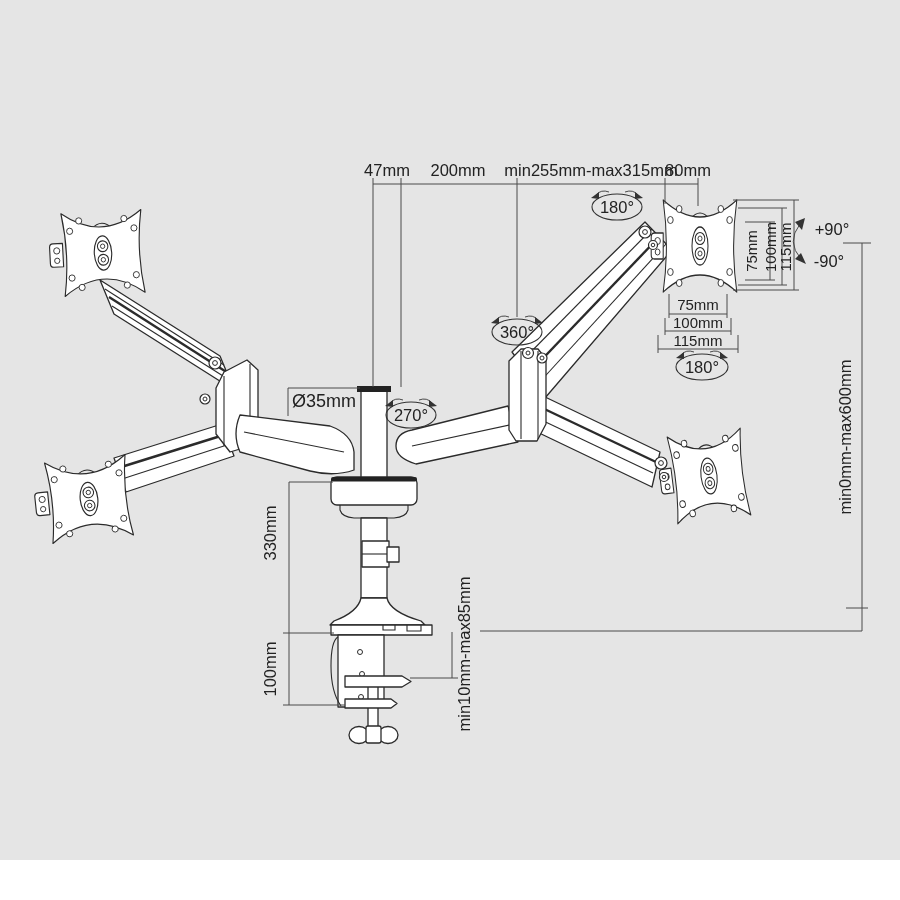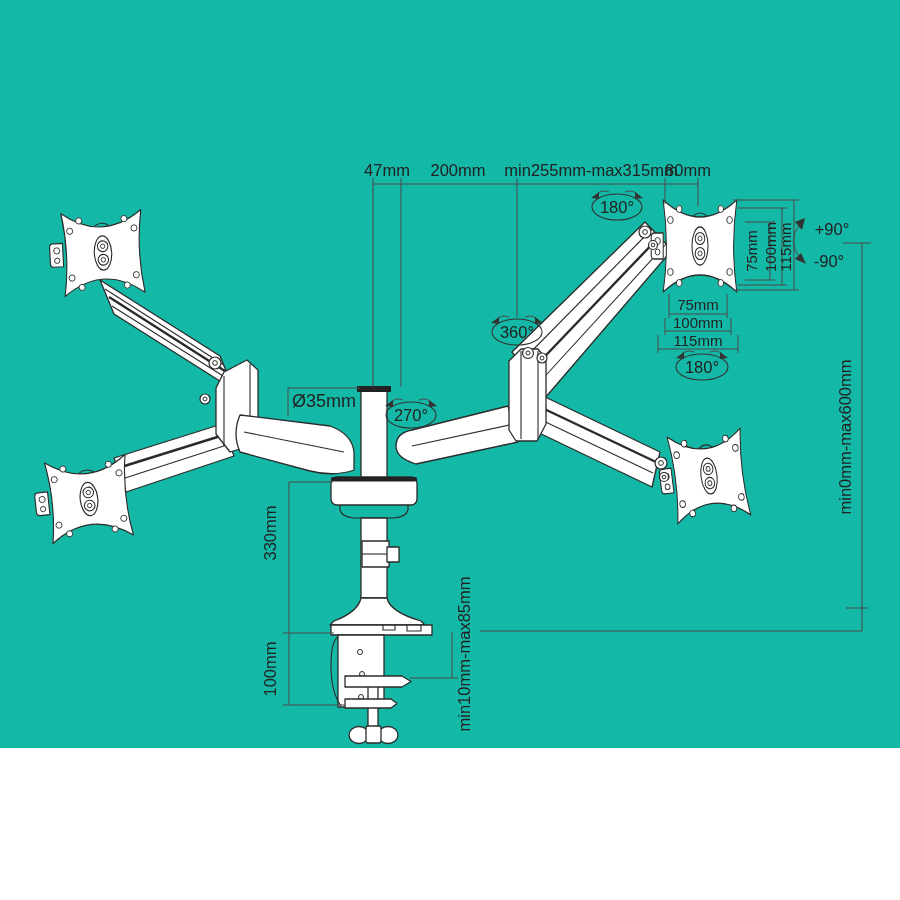--- a/index.html
+++ b/index.html
@@ -1,16 +1,16 @@
 <!DOCTYPE html>
 <html><head>
 <meta charset="utf-8">
 <style>
   html,body{margin:0;padding:0;background:#ffffff;}
-  .stage{width:900px;height:748px;position:relative;background:#14b8a6;overflow:hidden;}
+  .stage{width:900px;height:860px;position:relative;background:#e5e5e5;overflow:hidden;}
   svg{display:block;}
   .part{fill:#ffffff;stroke:#2b2b2b;stroke-width:1.3;stroke-linejoin:round;}
   .partline{fill:none;stroke:#2b2b2b;stroke-width:1.1;}
   .partline-bold{fill:none;stroke:#2b2b2b;stroke-width:2.4;}
   .darkfill{fill:#222222;stroke:none;}
   .dim{fill:none;stroke:#4a4a4a;stroke-width:1;}
   .dimtext{font-family:"Liberation Sans","DejaVu Sans",sans-serif;fill:#222222;font-size:16.5px;}
   .dimtext-sm{font-family:"Liberation Sans","DejaVu Sans",sans-serif;fill:#222222;font-size:15px;}
   .rot-ellipse{fill:none;stroke:#333333;stroke-width:1.1;}
   .arrowhead{fill:#333333;stroke:none;}

